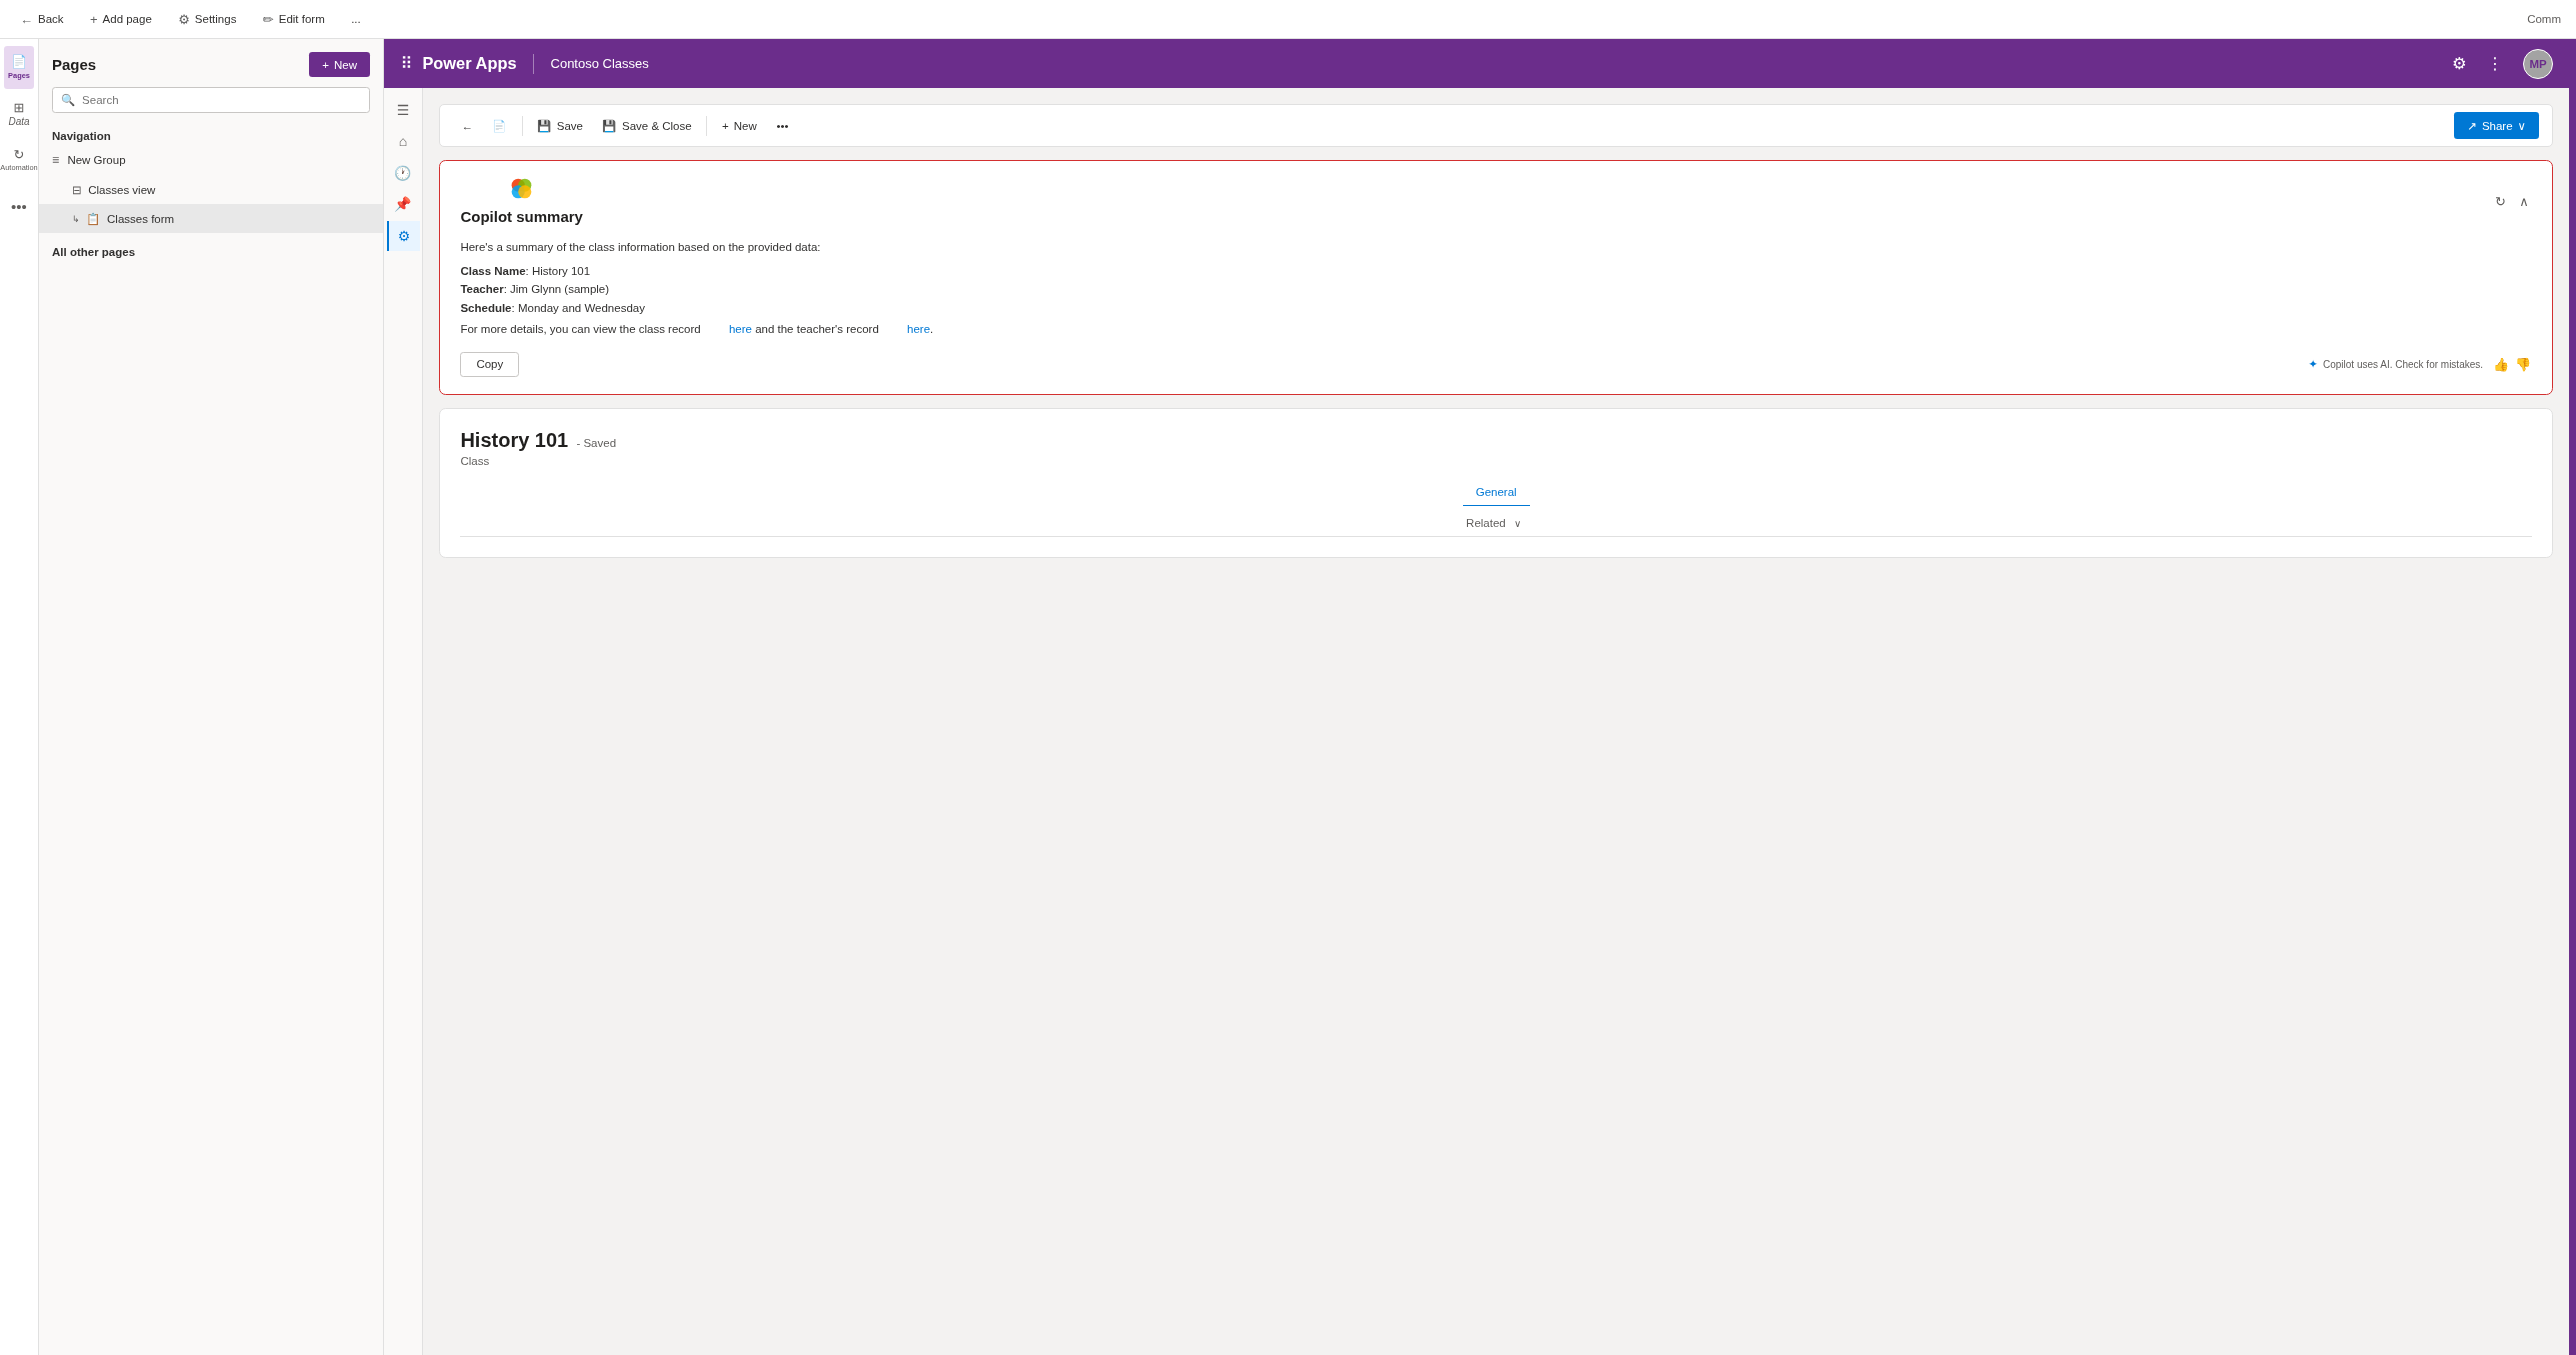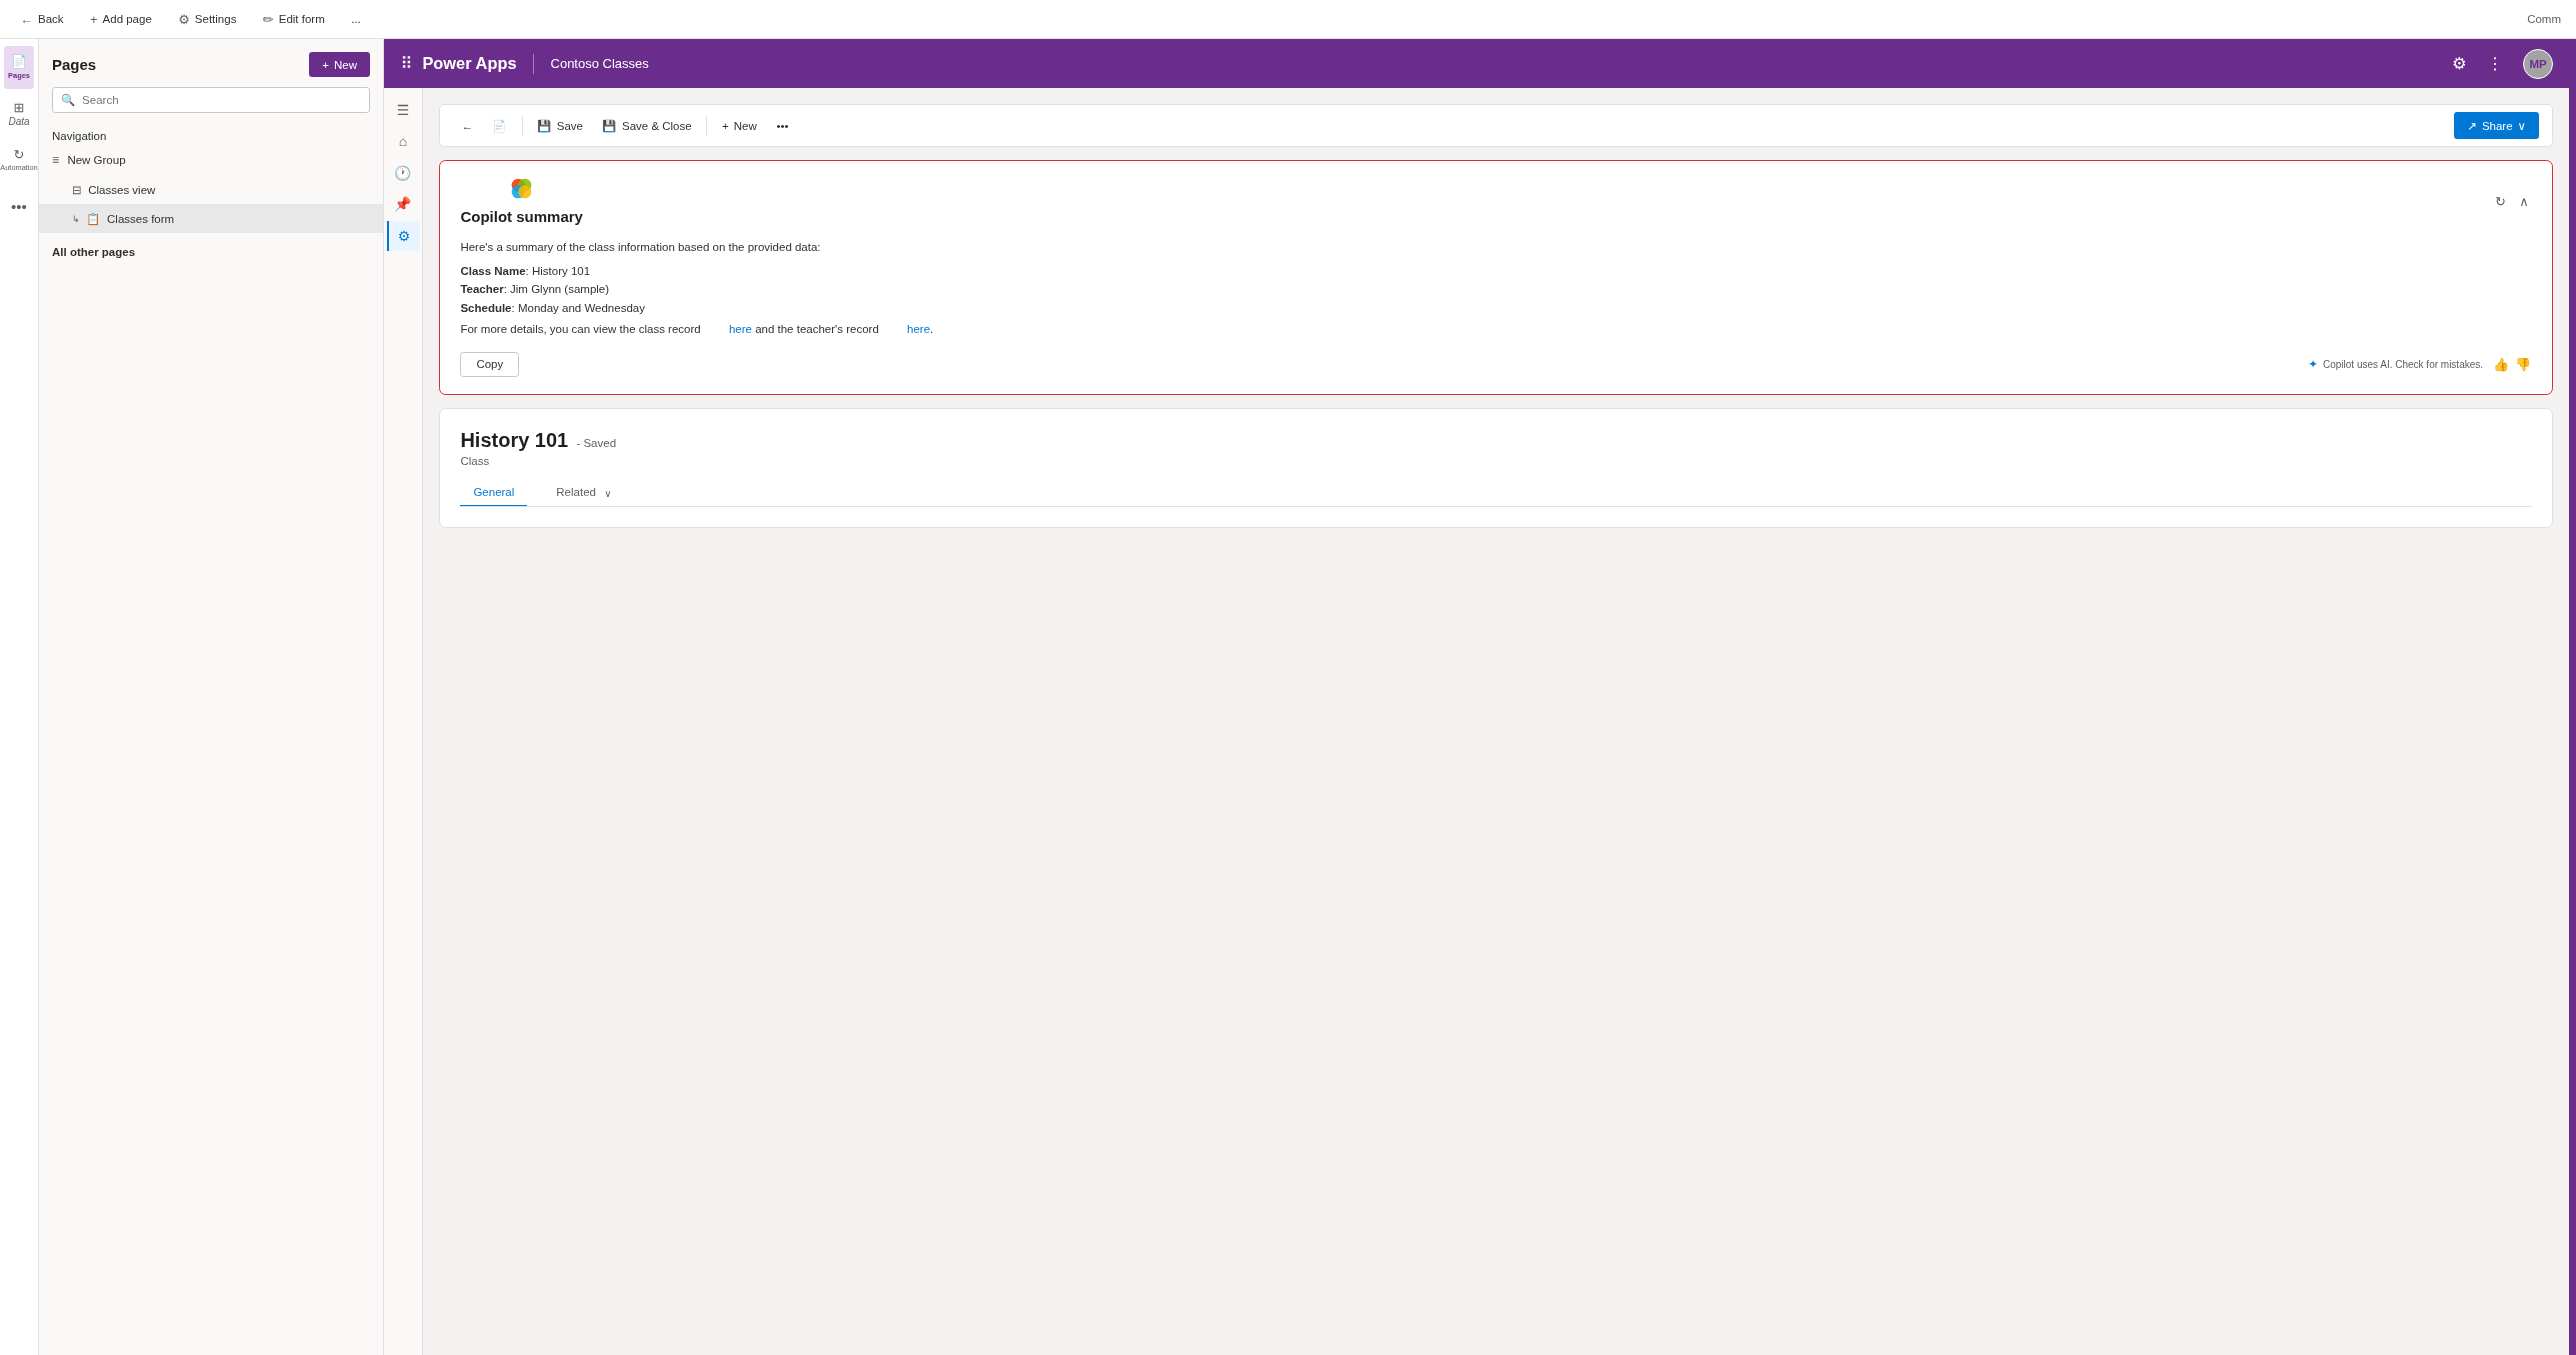--- a/index.html
+++ b/index.html
@@ -79,21 +79,21 @@
       border: 0.8px solid #c8c6c4; border-radius: 3.3px;
       background: #fff; padding: 5px 8.2px; gap: 6.6px;
     }
     .search-box input {
       border: none; outline: none; font-size: 11.5px; width: 100%;
       color: #323130; background: transparent;
     }
     .search-icon { color: #605e5c; font-size: 11.5px; }
 
     .nav-section-label {
-      font-size: 11.5px; font-weight: 400; color: #323130;
+      font-size: 11.5px; font-weight: 700; color: #323130;
       padding: 6.6px 13px 3.3px 13px;
     }
     .nav-item {
       display: flex; align-items: center; gap: 8.2px;
       padding: 8.2px 13px; cursor: pointer; font-size: 11.5px; color: #323130;
     }
     .nav-item .nav-icon { color: #605e5c; font-size: 12.3px; }
     .nav-item-child {
       display: flex; align-items: center; gap: 6.6px;
       padding: 7.4px 13px 7.4px 33px; cursor: pointer; font-size: 11.5px; color: #323130;
@@ -260,22 +260,23 @@
     .record-title {
       font-size: 20px; font-weight: 600; color: #201f1e;
     }
     .record-status {
       font-size: 11.5px; color: #605e5c;
     }
     .record-subtitle {
       font-size: 11.5px; color: #605e5c; margin-bottom: 13px;
     }
     .tabs-row {
-      display: flex; align-items: center; gap: 16px;
+      display: flex; align-items: center; gap: 4px;
       border-bottom: 0.8px solid #e0e0e0;
+      flex-direction: column;
     }
     .tab-item {
       padding: 6.6px 13px; font-size: 11.5px; color: #605e5c;
       cursor: pointer; border-bottom: 1.6px solid transparent;
     }
     .tab-item.active { color: #0078d4; border-bottom: 1.6px solid #0078d4; font-weight: 500; }
     .tab-chevron { color: #605e5c; font-size: 10px; cursor: pointer; padding: 6.6px 5px; }
 
     
     .right-panel-hint {

